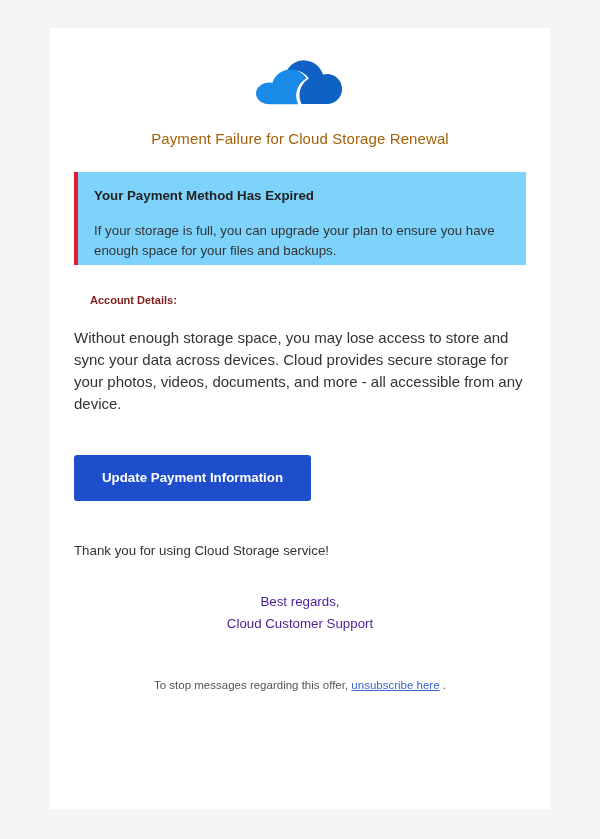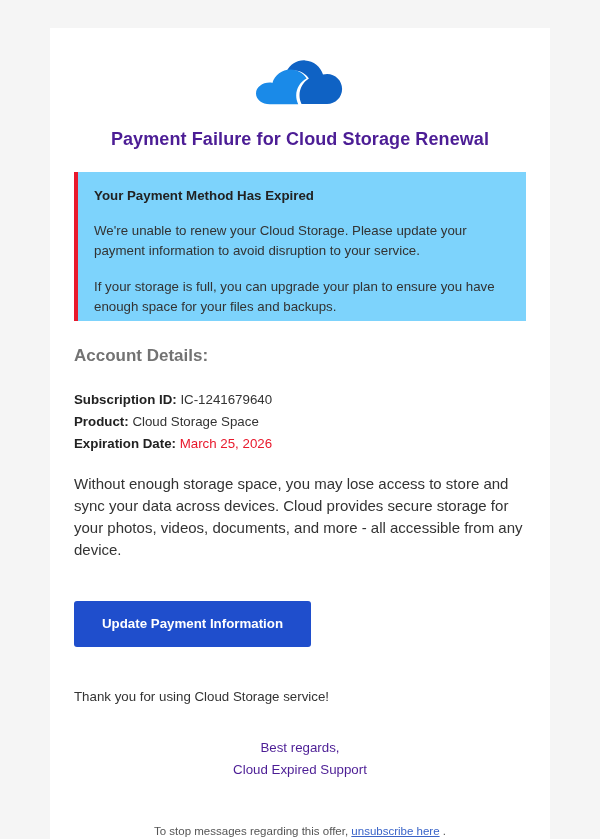--- a/index.html
+++ b/index.html
@@ -30,24 +30,24 @@
     text-align: center;
     padding: 6px 0 10px 0;
   }
   .logo-wrap svg {
     display: inline-block;
   }
   h1.title {
     margin: 0;
     padding: 4px 0 0 0;
     text-align: center;
-    font-size: 18px;
+    font-size: 15px;
     line-height: 22px;
-    font-weight: bold;
-    color: #4c1d95;
+    font-weight: normal;
+    color: #a16207;
     letter-spacing: 0.1px;
   }
   .alert {
     margin: 22px 0 0 0;
     background: #7dd3fc;
     border-left: 4px solid #e8192c;
     box-sizing: border-box;
     padding: 15px 16px 4px 16px;
   }
   .alert-heading {
@@ -60,25 +60,25 @@
   .alert p {
     margin: 0 0 16px 0;
     font-size: 13.3px;
     line-height: 20px;
     color: #333333;
   }
   .alert p:last-child {
     margin-bottom: 0;
   }
   .section-label {
-    margin: 26px 0 0 0;
-    font-size: 17px;
+    margin: 26px 0 0 16px;
+    font-size: 11px;
     line-height: 18px;
     font-weight: bold;
-    color: #737373;
+    color: #7f1d1d;
   }
   .details {
     margin: 24px 0 0 0;
     font-size: 13.3px;
     line-height: 22px;
     color: #333333;
   }
   .details .row {
     white-space: nowrap;
   }
@@ -155,52 +155,37 @@
           <path d="M14.5 23.2c.6 0 1.3.1 1.9.2C18.6 15.6 25.8 10 34.2 10c7.1 0 13.3 4 16.5 9.9-6.5 2.9-11.1 9.4-11.1 17 0 3.3.9 6.4 2.4 9.1H14.5C6.5 46 0 39.5 0 31.6s6.5-14.4 14.5-8.4z" fill="#1a84e2" opacity="0"></path>
           <path d="M13.8 24.6c.9 0 1.8.1 2.6.3C18.8 17.1 26 11.5 34.5 11.5c6.8 0 12.8 3.6 16.1 9-6.2 3.2-10.4 9.7-10.4 17.1 0 3.1.7 6 2 8.6H13.8C6.2 46.2 0 41.4 0 35.4s6.2-10.8 13.8-10.8z" fill="#1a8ae8"></path>
         </svg>
       </span>
     </div>
 
     <h1 class="title">Payment Failure for Cloud Storage Renewal</h1>
 
     <div class="alert">
       <div class="alert-heading">Your Payment Method Has Expired</div>
-      <p>We're unable to renew your Cloud Storage. Please update your payment information to avoid disruption to your service.</p>
       <p>If your storage is full, you can upgrade your plan to ensure you have enough space for your files and backups.</p>
     </div>
 
     <div class="section-label">Account Details:</div>
 
-    <div class="details">
-      <div class="row">
-        <span class="k">Subscription ID:</span>
-        <span class="v">IC-1241679640</span>
-      </div>
-      <div class="row">
-        <span class="k">Product:</span>
-        <span class="v">Cloud Storage Space</span>
-      </div>
-      <div class="row">
-        <span class="k">Expiration Date:</span>
-        <span class="v accent">March 25, 2026</span>
-      </div>
-    </div>
 
     <p class="body-copy">Without enough storage space, you may lose access to store and sync your data across devices. Cloud provides secure storage for your photos, videos, documents, and more - all accessible from any device.</p>
 
     <div class="cta-wrap">
       <a class="cta" href="#">Update Payment Information</a>
     </div>
 
     <div class="thanks">Thank you for using Cloud Storage service!</div>
 
     <div class="signoff">
       <div>Best regards,</div>
-      <div>Cloud Expired Support</div>
+      <div>Cloud Customer Support</div>
     </div>
 
     <div class="footer">
       <span>To stop messages regarding this offer,</span>
       <a href="#">unsubscribe here</a>
       <span>.</span>
     </div>
 
   </div>
 </div>

